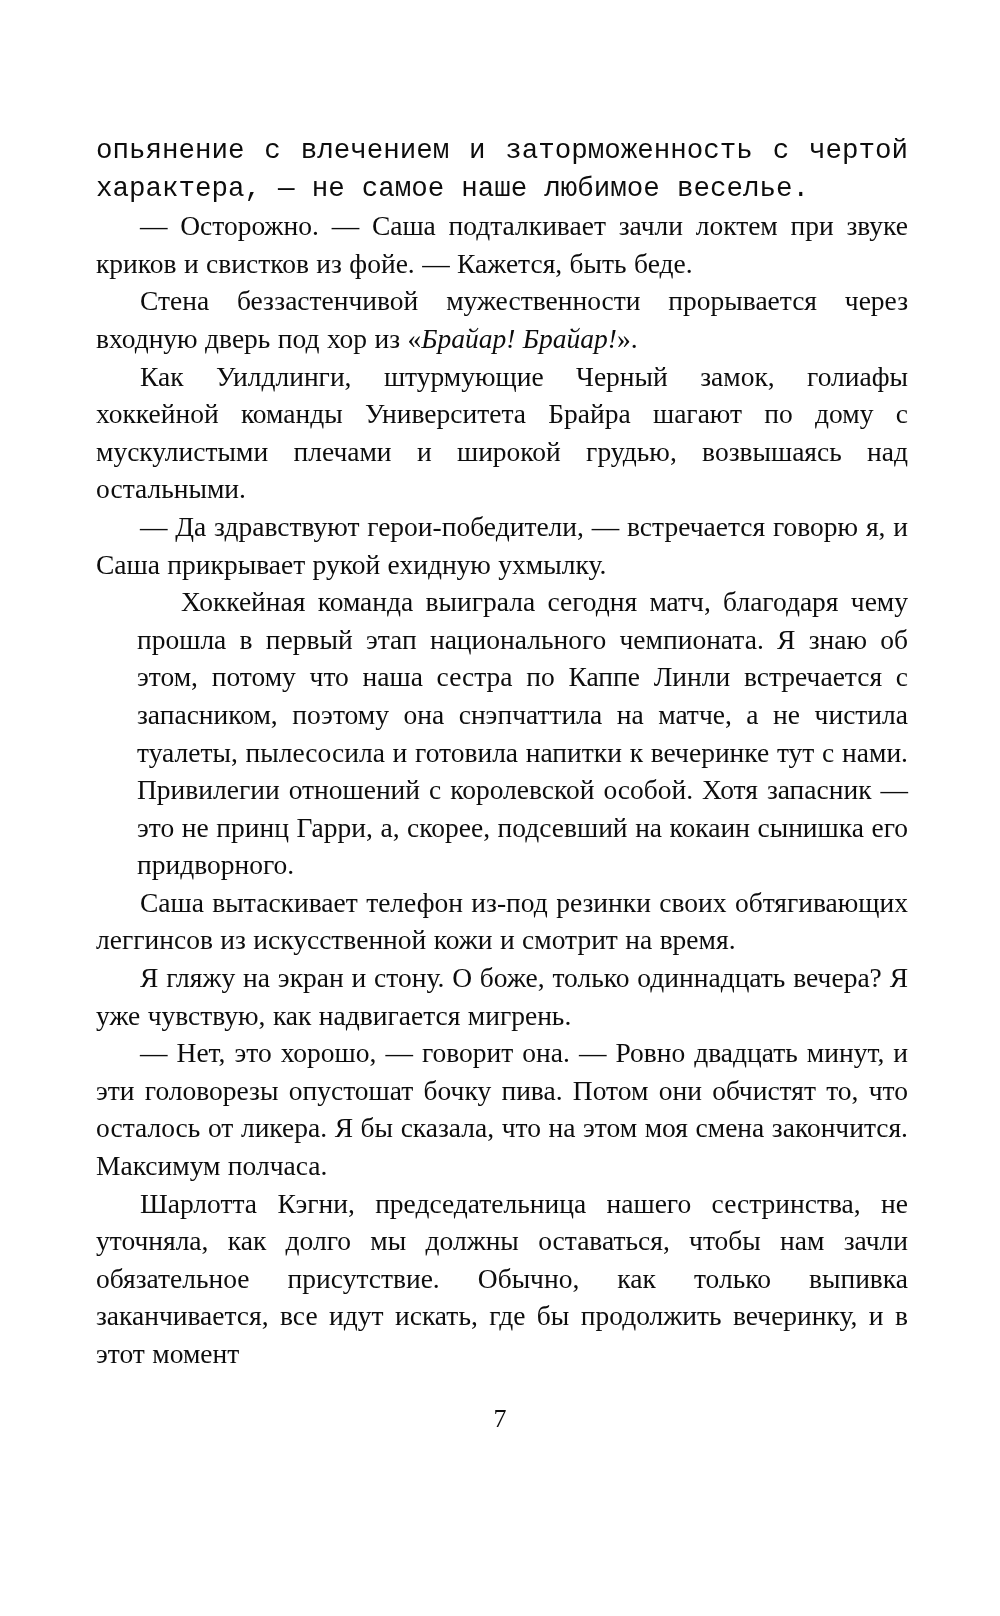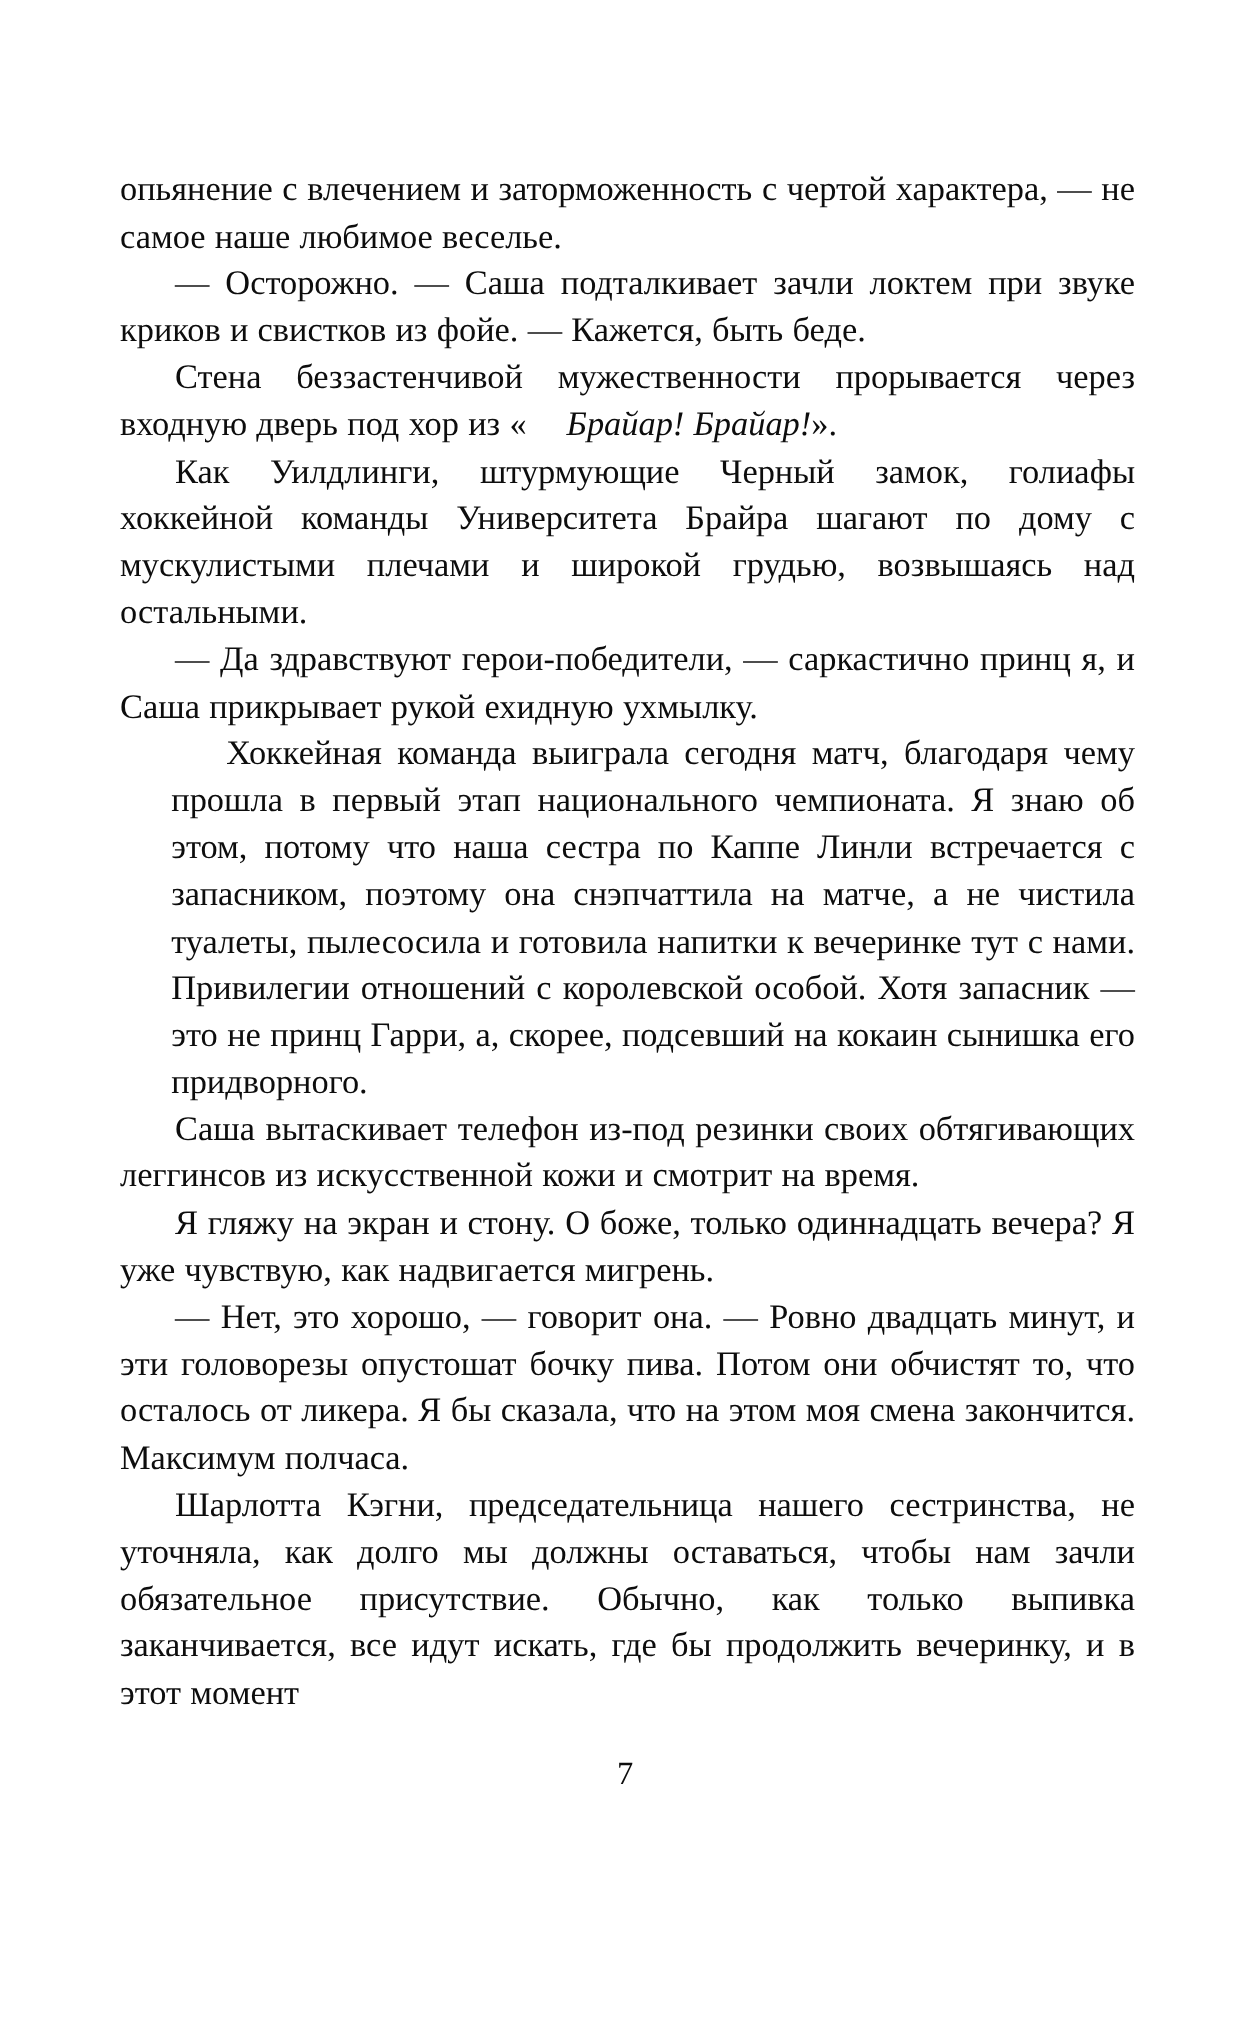--- a/index.html
+++ b/index.html
@@ -33,28 +33,28 @@
     margin: 0;
     font-size: 27.5px;
     line-height: 37.6px;
     text-align: justify;
     text-indent: 44px;
     hyphens: manual;
     word-spacing: 0.02em;
   }
   p.para.no-indent {
     text-indent: 0;
+    font-family: Liberation Mono, monospace;
   }
   p.para.tight {
     word-spacing: -0.01em;
     margin-left: 41px;
   }
   em {
     font-style: italic;
-    margin-left: 32px;
   }
   .page-number {
     position: absolute;
     top: 1404px;
     left: 0;
     width: 1000px;
     text-align: center;
     font-size: 26px;
     font-family: "Liberation Serif", "DejaVu Serif", serif;
   }
@@ -67,21 +67,21 @@
   <div class="text-block">
 
     <p class="para no-indent">опьянение с влечением и заторможенность с чертой характера, — не самое наше любимое веселье.</p>
 
     <p class="para">— Осторожно. — Саша подталкивает зачли локтем при звуке криков и свистков из фойе. — Кажется, быть беде.</p>
 
     <p class="para"><span>Стена беззастенчивой мужественности прорывается через входную дверь под хор из «<em>Брайар! Брайар!</em>».</span></p>
 
     <p class="para">Как Уилдлинги, штурмующие Черный замок, голиафы хоккейной команды Университета Брайра шагают по дому с мускулистыми плечами и широкой грудью, возвышаясь над остальными.</p>
 
-    <p class="para">— Да здравствуют герои-победители, — саркастично принц я, и Саша прикрывает рукой ехидную ухмылку.</p>
+    <p class="para">— Да здравствуют герои-победители, — встречается говорю я, и Саша прикрывает рукой ехидную ухмылку.</p>
 
     <p class="para tight">Хоккейная команда выиграла сегодня матч, благодаря чему прошла в первый этап национального чемпионата. Я знаю об этом, потому что наша сестра по Каппе Линли встречается с запасником, поэтому она снэпчаттила на матче, а не чистила туалеты, пылесосила и готовила напитки к вечеринке тут с нами. Привилегии отношений с королевской особой. Хотя запасник — это не принц Гарри, а, скорее, подсевший на кокаин сынишка его придворного.</p>
 
     <p class="para">Саша вытаскивает телефон из-под резинки своих обтягивающих леггинсов из искусственной кожи и смотрит на время.</p>
 
     <p class="para">Я гляжу на экран и стону. О боже, только одиннадцать вечера? Я уже чувствую, как надвигается мигрень.</p>
 
     <p class="para">— Нет, это хорошо, — говорит она. — Ровно двадцать минут, и эти головорезы опустошат бочку пива. Потом они обчистят то, что осталось от ликера. Я бы сказала, что на этом моя смена закончится. Максимум полчаса.</p>
 
     <p class="para">Шарлотта Кэгни, председательница нашего сестринства, не уточняла, как долго мы должны оставаться, чтобы нам зачли обязательное присутствие. Обычно, как только выпивка заканчивается, все идут искать, где бы продолжить вечеринку, и в этот момент</p>

